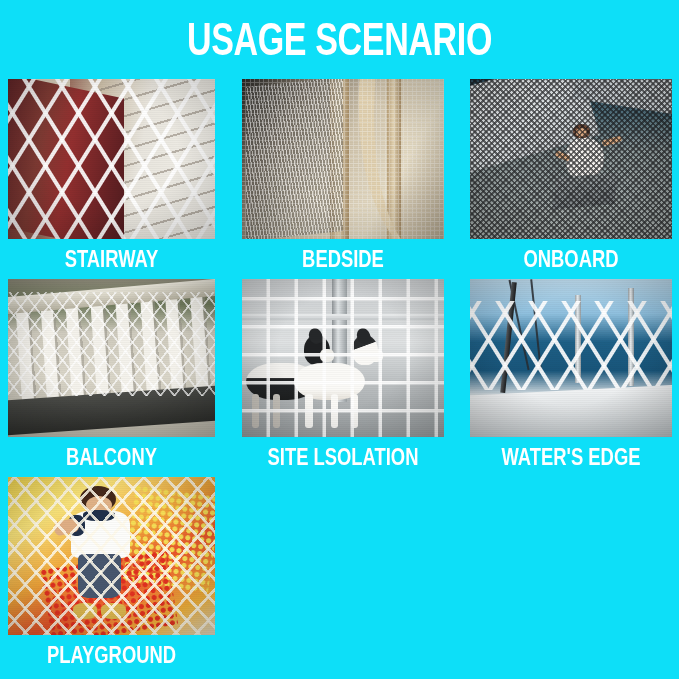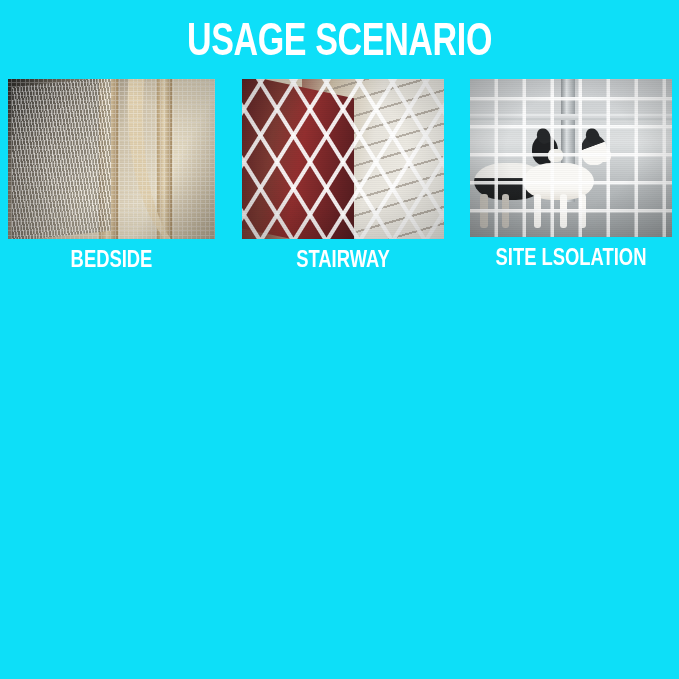--- a/index.html
+++ b/index.html
@@ -385,45 +385,74 @@
 </head>
 <body>
 
 <div id="page">
 
   <div id="title">USAGE SCENARIO</div>
 
   <div id="grid">
 
     <div class="cell r1">
+      <div class="photo p-stairway">
+        <div class="stair-wall"></div>
+        <div class="layer stair-treads"></div>
+        <div class="stair-rail"></div>
+        <div class="layer mesh-diamond"></div>
+        <div class="layer grain"></div>
+        <div class="layer vignette"></div>
+      </div>
+      <div class="caption">STAIRWAY</div>
+    </div>
+
+    <div class="cell r1">
       <div class="photo p-bedside">
         <div class="bed-post" style="left:44%;"></div>
         <div class="bed-post" style="left:72%;width:7%;"></div>
         <div class="bed-curve"></div>
         <div class="bed-curtain"></div>
         <div class="layer mesh-square-fine" style="opacity:.35;"></div>
         <div class="layer grain"></div>
         <div class="layer vignette"></div>
       </div>
       <div class="caption">BEDSIDE</div>
     </div>
 
     <div class="cell r1">
-      <div class="photo p-stairway">
-        <div class="stair-wall"></div>
-        <div class="layer stair-treads"></div>
-        <div class="stair-rail"></div>
-        <div class="layer mesh-diamond"></div>
-        <div class="layer grain"></div>
-        <div class="layer vignette"></div>
-      </div>
-      <div class="caption">STAIRWAY</div>
-    </div>
-
-
+      <div class="photo p-onboard">
+        <div class="boat-deck"></div>
+        <div class="boat-deck2"></div>
+        <div class="girl">
+          <div class="head"></div>
+          <div class="face"></div>
+          <div class="dress"></div>
+          <div class="arm"></div>
+          <div class="leg"></div>
+        </div>
+        <div class="boat-cushion"></div>
+        <div class="layer mesh-dark-fine" style="opacity:.8;"></div>
+        <div class="layer grain"></div>
+        <div class="layer vignette"></div>
+      </div>
+      <div class="caption">ONBOARD</div>
+    </div>
+
+    <div class="cell r2">
+      <div class="photo p-balcony">
+        <div class="balusters"></div>
+        <div class="balcony-cap"></div>
+        <div class="balcony-base"></div>
+        <div class="layer balcony-mesh"></div>
+        <div class="layer grain"></div>
+        <div class="layer vignette"></div>
+      </div>
+      <div class="caption">BALCONY</div>
+    </div>
 
     <div class="cell r2">
       <div class="photo p-site">
         <div class="site-pole"></div>
         <div class="site-rail"></div>
         <div class="dog dog-a">
           <div class="body"></div>
           <div class="head"></div>
           <div class="snout"></div>
           <div class="ear"></div>
@@ -440,17 +469,52 @@
           <div class="leg" style="left:70%;"></div>
         </div>
         <div class="layer mesh-square-wide"></div>
         <div class="layer grain"></div>
         <div class="layer vignette"></div>
       </div>
       <div class="caption">SITE LSOLATION</div>
     </div>
 
 
-
+    <div class="cell r3">
+      <div class="photo p-water">
+        <div class="water-line" style="left:24%;transform:rotate(-12deg);"></div>
+        <div class="water-line" style="left:32%;transform:rotate(-6deg);"></div>
+        <div class="water-mast"></div>
+        <div class="water-rail" style="left:52%;"></div>
+        <div class="water-rail" style="left:78%;height:62%;top:6%;"></div>
+        <div class="layer mesh-diamond" style="top:14%;bottom:30%;"></div>
+        <div class="water-deck"></div>
+        <div class="layer grain"></div>
+        <div class="layer vignette"></div>
+      </div>
+      <div class="caption">WATER'S EDGE</div>
+    </div>
+
+    <div class="cell r3">
+      <div class="photo p-play">
+        <div class="play-beads-yellow"></div>
+        <div class="play-beads-red"></div>
+        <div class="child">
+          <div class="head"></div>
+          <div class="face"></div>
+          <div class="shirt"></div>
+          <div class="collar"></div>
+          <div class="sleeve"></div>
+          <div class="arm"></div>
+          <div class="pants"></div>
+          <div class="shoe" style="left:4%;"></div>
+          <div class="shoe" style="left:50%;"></div>
+        </div>
+        <div class="layer play-net"></div>
+        <div class="layer grain"></div>
+        <div class="layer vignette"></div>
+      </div>
+      <div class="caption">PLAYGROUND</div>
+    </div>
 
 
   </div>
 </div>
 
 </body></html>

